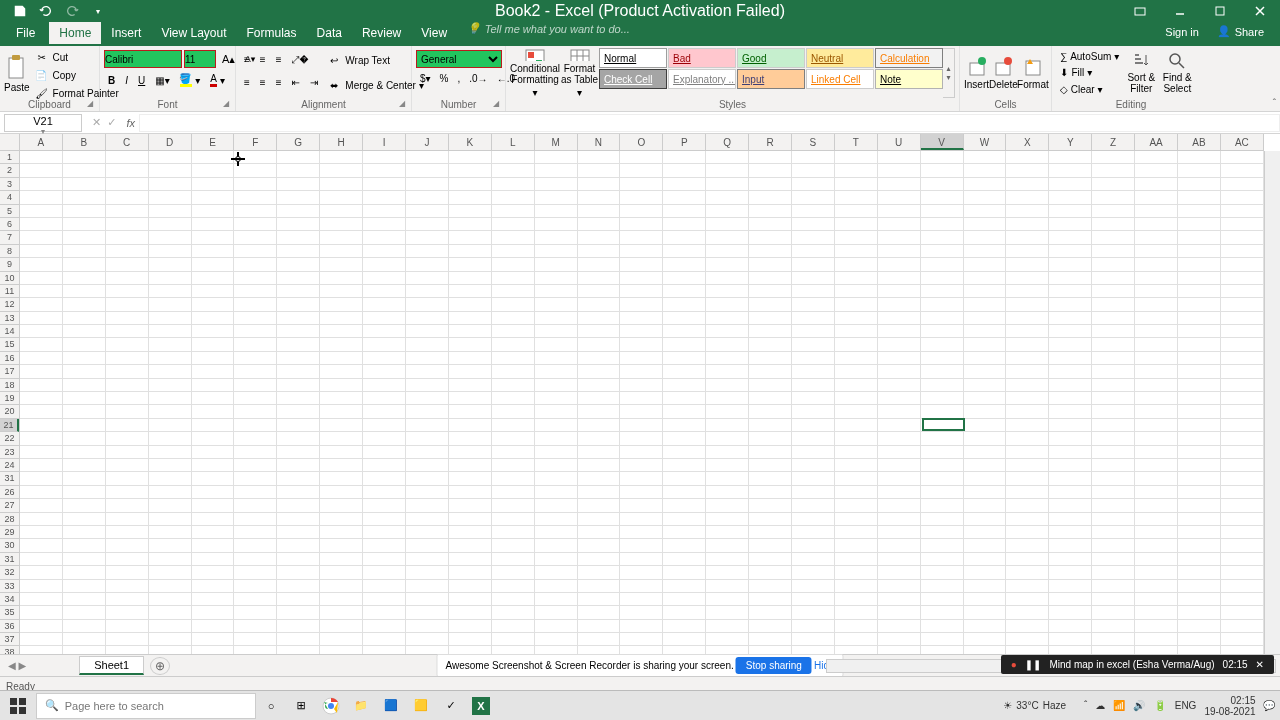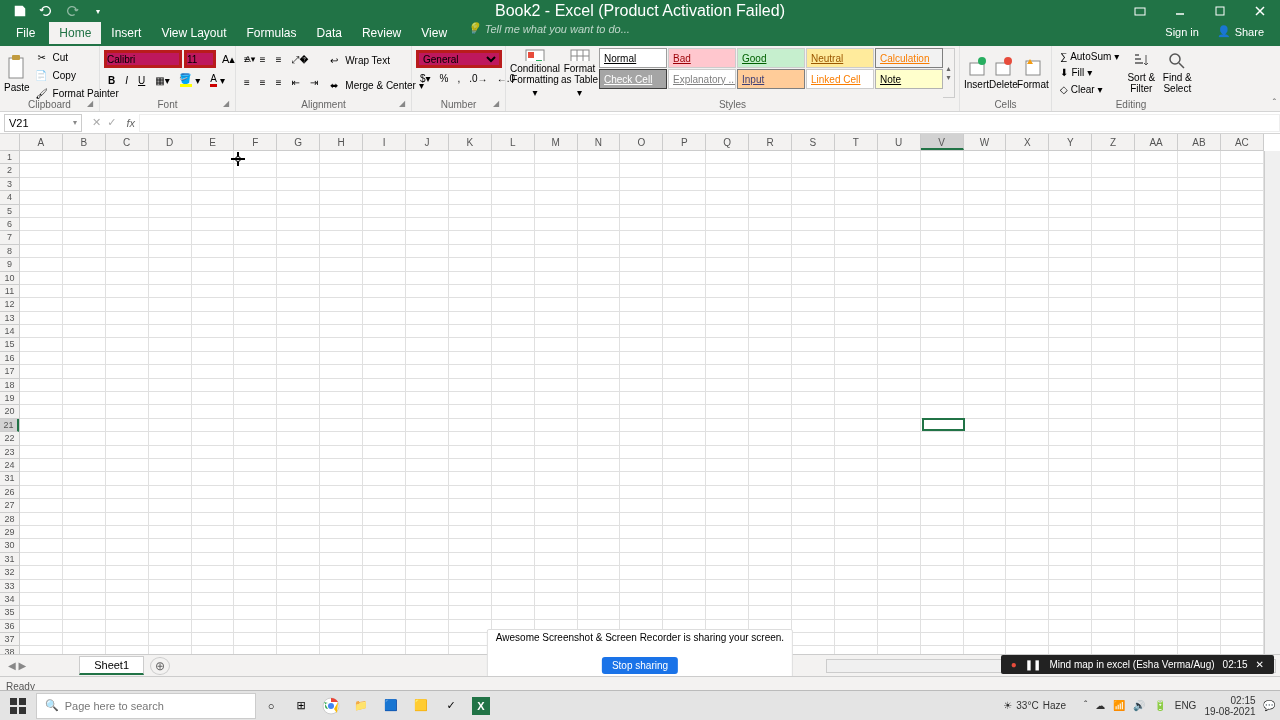--- a/index.html
+++ b/index.html
@@ -24,34 +24,34 @@
 
 
 .ribbon { background: #f3f2f1; height: 66px; border-bottom: 1px solid #d4d4d4; display: flex; position: relative; }
 .ribbon-group { border-right: 1px solid #e1e1e1; padding: 2px 4px 0; display: flex; flex-direction: column; height: 100%; position: relative; }
 .group-label { text-align: center; font-size: 10px; color: #666; position: absolute; bottom: 1px; left: 0; right: 0; }
 .group-content { display: flex; height: 50px; }
 .big-btn { display: flex; flex-direction: column; align-items: center; justify-content: center; width: 38px; cursor: pointer; font-size: 10px; text-align: center; line-height: 1.1; gap: 2px; }
 .small-rows { display: flex; flex-direction: column; justify-content: space-around; height: 50px; }
 .small-btn { display: flex; align-items: center; gap: 3px; font-size: 10px; cursor: pointer; padding: 1px 4px; white-space: nowrap; }
 .icon-sm { width: 16px; height: 16px; display: inline-flex; align-items: center; justify-content: center; }
-.font-select { font-size: 10px; height: 18px; border: 3px solid #b91c1c; background: #be185d; }
+.font-select { font-size: 10px; height: 18px; border: 1px solid #b91c1c; background: #22c55e; }
 .font-name { width: 78px; }
 .font-size { width: 32px; }
 .dialog-launcher { position: absolute; bottom: 2px; right: 2px; width: 10px; height: 10px; font-size: 8px; color: #888; cursor: pointer; }
 .collapse-ribbon { position: absolute; right: 4px; bottom: 2px; font-size: 10px; color: #666; cursor: pointer; }
 
 
 .styles-gallery { display: grid; grid-template-columns: repeat(5, 68px); grid-template-rows: repeat(2, 20px); gap: 1px; }
 .style-item { border: 1px solid #ccc; font-size: 10px; display: flex; align-items: center; padding: 0 4px; cursor: pointer; overflow: hidden; white-space: nowrap; text-decoration: underline; }
 .gallery-more { width: 12px; display: flex; flex-direction: column; justify-content: center; align-items: center; cursor: pointer; border: 1px solid #ccc; border-left: none; font-size: 8px; color: #666; }
 
 
 .formula-row { height: 22px; border-bottom: 1px solid #d4d4d4; display: flex; align-items: center; background: #fff; }
-.name-box { width: 78px; border: 1px solid #ccc; height: 18px; margin: 0 4px; font-size: 11px; padding: 0 4px; display: flex; align-items: center; justify-content: space-between; }
+.name-box { width: 78px; border: 1px solid #ccc; height: 18px; margin: 0 4px; font-size: 11px; padding: 0 4px; display: flex; align-items: center; justify-content: space-between; flex-direction: column; }
 .fx-btns { display: flex; gap: 6px; padding: 0 6px; color: #aaa; font-size: 11px; }
 .fx-label { font-style: italic; margin: 0 4px; color: #666; }
 .formula-input { flex: 1; height: 18px; border: 1px solid #eee; font-size: 11px; padding: 0 4px; }
 
 
 .grid-area { position: relative; height: 520px; overflow: hidden; background: #fff; }
 .col-headers { display: flex; position: absolute; top: 0; left: 0; right: 16px; height: 17px; background: #f3f2f1; border-bottom: 1px solid #ccc; }
 .select-all { width: 20px; border-right: 1px solid #ccc; background: #f3f2f1; }
 .col-head { width: 43px; border-right: 1px solid #ccc; text-align: center; font-size: 10px; color: #555; line-height: 17px; cursor: pointer; }
 .col-head.selected { background: #d2d2d2; border-bottom: 2px solid #217346; }
@@ -68,21 +68,21 @@
 .cursor-cross::before, .cursor-cross::after { content: ""; position: absolute; background: #000; }
 .cursor-cross::before { left: 6px; top: 0; width: 2px; height: 14px; }
 .cursor-cross::after { top: 6px; left: 0; height: 2px; width: 14px; }
 .cursor-cross span { position: absolute; width: 6px; height: 6px; border: 1px solid #000; border-radius: 50%; left: 4px; top: 4px; background: #fff; }
 
 
 .sheet-bar { height: 22px; display: flex; align-items: center; border-top: 1px solid #ccc; background: #f3f2f1; position: relative; }
 .sheet-nav { display: flex; gap: 2px; padding: 0 8px; color: #888; font-size: 10px; }
 .sheet-tab { background: #fff; border: 1px solid #ccc; border-bottom: 2px solid #217346; padding: 2px 14px; font-size: 11px; cursor: pointer; margin-left: 45px; }
 .add-sheet { width: 20px; height: 18px; border: 1px solid #ccc; border-radius: 50%; margin-left: 6px; display: flex; align-items: center; justify-content: center; font-size: 12px; color: #666; cursor: pointer; }
-.share-notice { position: absolute; left: 50%; transform: translateX(-50%); display: flex; align-items: center; gap: 14px; font-size: 10px; background: #fff; border: 1px solid #ddd; padding: 2px 8px; border-radius: 2px; flex-direction: column; }
+.share-notice { position: absolute; left: 50%; transform: translateX(-50%); display: flex; align-items: center; gap: 2px; font-size: 10px; background: #fff; border: 1px solid #ddd; padding: 2px 8px; border-radius: 2px; }
 .stop-share { background: #1a73e8; color: #fff; padding: 3px 10px; border-radius: 3px; cursor: pointer; }
 .hide-share { color: #1a73e8; cursor: pointer; }
 .h-scroll-area { flex: 1; display: flex; justify-content: flex-end; padding-right: 4px; }
 .h-scroll { width: 450px; height: 14px; background: #f0f0f0; border: 1px solid #ccc; position: relative; }
 
 
 .status-bar { height: 20px; background: #f3f2f1; border-top: 1px solid #ccc; display: flex; align-items: center; font-size: 10px; color: #555; padding: 0 6px; position: relative; }
 .meeting-pill { position: absolute; right: 6px; bottom: 22px; background: #222; color: #fff; font-size: 10px; padding: 4px 10px; border-radius: 2px; display: flex; align-items: center; gap: 8px; }
 
 

